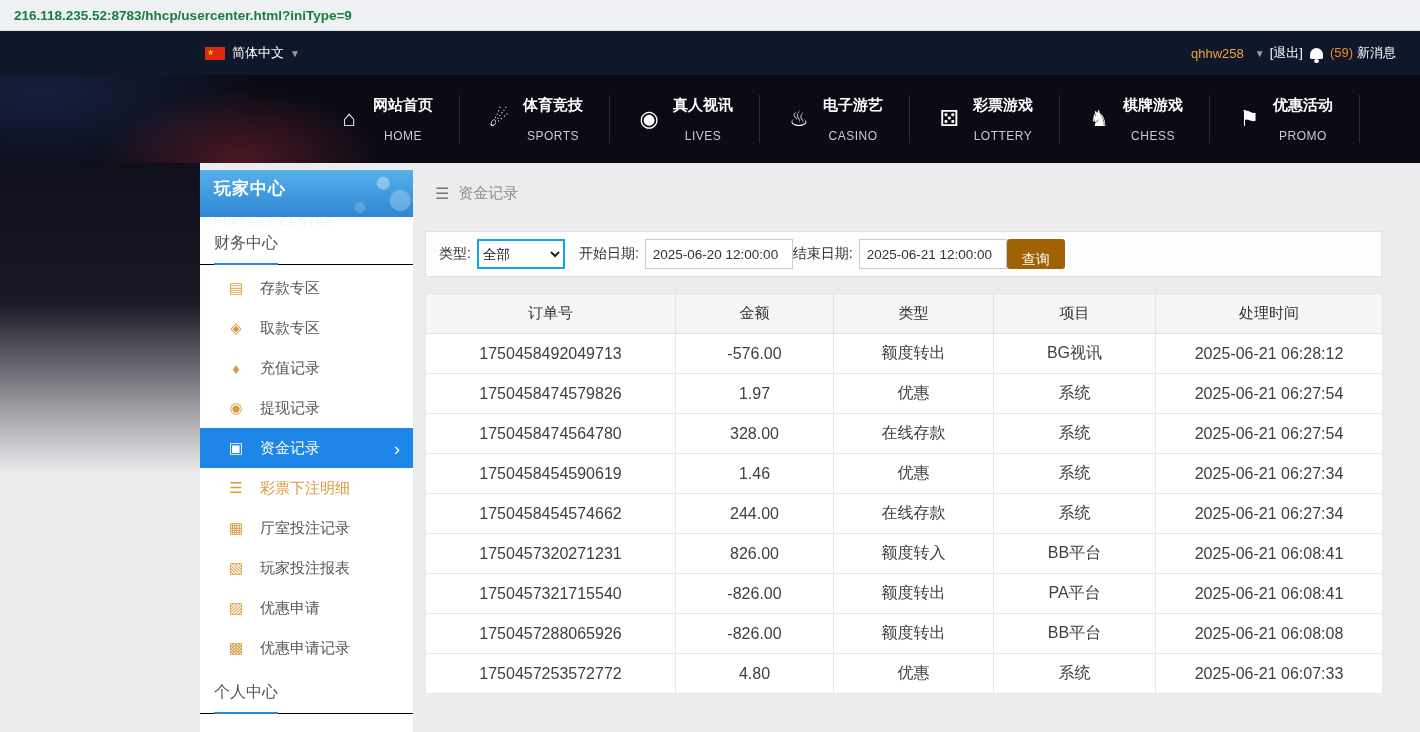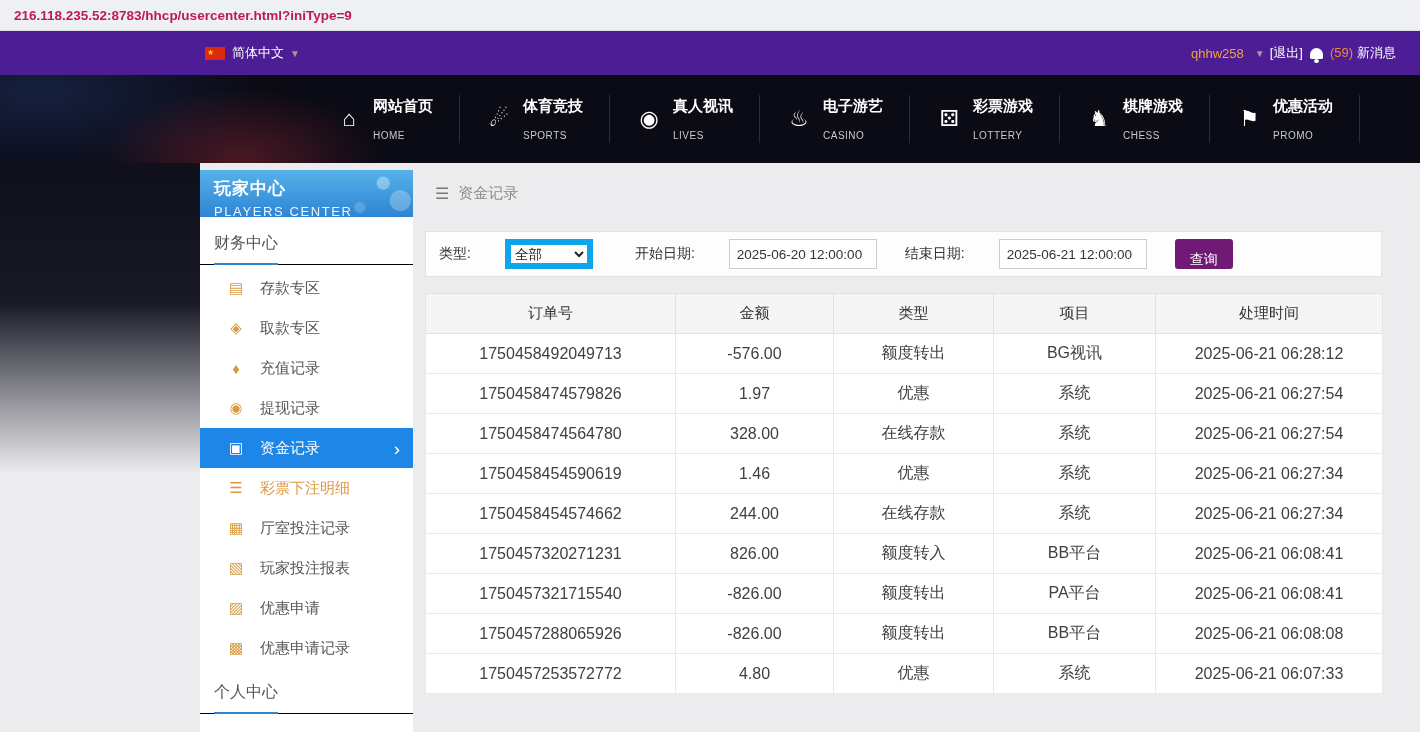--- a/index.html
+++ b/index.html
@@ -6,25 +6,25 @@
   html,body { margin:0; padding:0; }
   body {
     width:1420px; height:732px; overflow:hidden; position:relative;
     background:#ececee;
     font-family:"Liberation Sans","DejaVu Sans",sans-serif;
   }
   
   .urlbar {
     height:31px; background:#eef0f3; border-bottom:1px solid #d9dbde;
     display:flex; align-items:center; padding-left:14px;
-    font-size:13.5px; color:#be185d; font-weight:bold;
+    font-size:13.5px; color:#15803d; font-weight:bold;
   }
   
   .topbar {
-    height:44px; background:#4c1d95; color:#fff; font-size:13px;
+    height:44px; background:#0f172a; color:#fff; font-size:13px;
     display:flex; align-items:center; padding:0 24px 0 205px;
   }
   .lang-group { display:flex; align-items:center; cursor:pointer; }
   .flag { width:20px; height:13px; background:#de2910; display:inline-flex; align-items:center; margin-right:7px; }
   .flag::before { content:'★'; color:#ffde00; font-size:8px; margin-left:2px; line-height:1; }
   .caret { color:#9b9b9b; font-size:10px; margin-left:6px; }
   .topbar-right { margin-left:auto; display:flex; align-items:center; gap:5px; }
   .username { color:#f0a43c; cursor:pointer; }
   .logout { color:#fff; cursor:pointer; }
   .bell { position:relative; width:13px; height:11px; background:#fff; border-radius:7px 7px 2px 2px; margin:0 2px; cursor:pointer; }
@@ -36,62 +36,62 @@
   .nav {
     height:88px; display:flex; align-items:center; padding-left:310px;
     background:
       radial-gradient(ellipse 140px 70px at 240px 95%, rgba(150,40,55,.45), transparent),
       radial-gradient(ellipse 220px 90px at 40px 20%, rgba(40,70,140,.35), transparent),
       #0b0b15;
   }
   .nav-item { display:flex; align-items:center; padding:0 26px; height:48px; cursor:pointer; border-right:1px solid rgba(255,255,255,.14); }
   .nav-ico { color:#fff; font-size:22px; margin-right:11px; width:26px; text-align:center; }
   .nav-txt b { display:block; font-size:15px; color:#fff; font-weight:bold; text-align:center; }
-  .nav-txt i { display:block; font-style:normal; font-size:10px; color:#c9c9cf; letter-spacing:.5px; margin-top:14px; text-align:left; }
+  .nav-txt i { display:block; font-style:normal; font-size:12px; color:#c9c9cf; letter-spacing:.5px; margin-top:14px; text-align:center; }
   
   .dark-strip {
     position:absolute; top:163px; left:0; width:200px; height:310px;
     background:linear-gradient(180deg,#10101c 0%,#191926 45%, rgba(236,236,238,0) 100%);
   }
   
   .main-wrap { position:absolute; top:170px; left:200px; display:flex; gap:12px; }
   
   .sidebar { width:213px; }
   .sb-header {
     height:47px; padding:7px 0 0 14px; color:#fff;
     background:
       radial-gradient(circle at 86% 28%, rgba(255,255,255,.35) 6px, transparent 7px),
       radial-gradient(circle at 94% 65%, rgba(255,255,255,.25) 10px, transparent 11px),
       radial-gradient(circle at 75% 80%, rgba(255,255,255,.18) 5px, transparent 6px),
       linear-gradient(#56b1e9,#2e85d3);
   }
   .sb-title { font-size:17px; font-weight:bold; letter-spacing:1px; }
-  .sb-sub { font-size:13px; letter-spacing:1.6px; color:#eaf6ff; margin-top:4px; }
+  .sb-sub { font-size:11px; letter-spacing:1.6px; color:#eaf6ff; margin-top:16px; }
   .sb-body { background:#fff; min-height:515px; padding-top:2px; }
   .sb-section { font-size:16px; color:#555; padding:14px 0 0 14px; border-bottom:1px solid #000000; margin-bottom:3px; }
   .sb-section span { display:inline-block; padding-bottom:9px; border-bottom:2px solid #2e85d3; margin-bottom:-1px; }
   .sb-item { display:flex; align-items:center; height:40px; padding-left:27px; cursor:pointer; color:#555; font-size:15px; position:relative; }
   .sb-ico { color:#d79a3f; font-size:15px; width:18px; margin-right:15px; text-align:center; }
   .sb-item.active { background:#1e86e6; color:#fff; }
   .sb-item.active .sb-ico { color:#fff; }
   .sb-chev { position:absolute; right:13px; color:#fff; font-size:19px; line-height:1; }
   .sb-item.highlight { color:#e0983f; }
   .sb-item.highlight .sb-ico { color:#e0983f; }
   
   .content { width:957px; }
   .breadcrumb { padding:14px 4px 28px 10px; color:#8a8a8a; font-size:15px; display:flex; align-items:center; gap:9px; }
   .ham { color:#777; font-size:16px; }
   .filter-box {
     background:#fdfdfd; border:1px solid #e2e2e2; height:46px;
-    display:flex; align-items:center; padding:0 13px; font-size:14px; color:#333;gap:28px;
+    display:flex; align-items:center; padding:0 13px; font-size:14px; color:#333;
   }
   .flabel { margin-right:6px; }
-  select.type { width:88px; height:30px; border:6px solid #0ea5e9; background:#fff; font-size:13.5px; margin-right:14px; color:#222; }
+  select.type { width:88px; height:30px; border:2px solid #0ea5e9; background:#fff; font-size:13.5px; margin-right:14px; color:#222; }
   input.date { width:148px; height:30px; border:1px solid #ccc; font-size:13.5px; color:#333; padding:12px 7px; margin-right:0; background:#fff; }
-  .btn-search { background:#701a75; color:#fff; border:none; height:30px; padding:12px 15px; font-size:14px; border-radius:3px; cursor:pointer; }
+  .btn-search { background:#a16207; color:#fff; border:none; height:30px; padding:12px 15px; font-size:14px; border-radius:3px; cursor:pointer; }
   table.data-table { margin-top:16px; border-collapse:collapse; width:957px; table-layout:fixed; background:#fff; }
   .data-table th { background:#f5f5f6; height:40px; font-weight:normal; font-size:15px; color:#333; border:1px solid #e2e2e2; }
   .data-table td { height:40px; text-align:center; font-size:16px; color:#404040; border:1px solid #e9e9e9; background:#fff; }
 </style>
 </head>
 <body>
 
 <div class="urlbar">
   <span>216.118.235.52:8783/hhcp/usercenter.html?iniType=9</span>
 </div>

